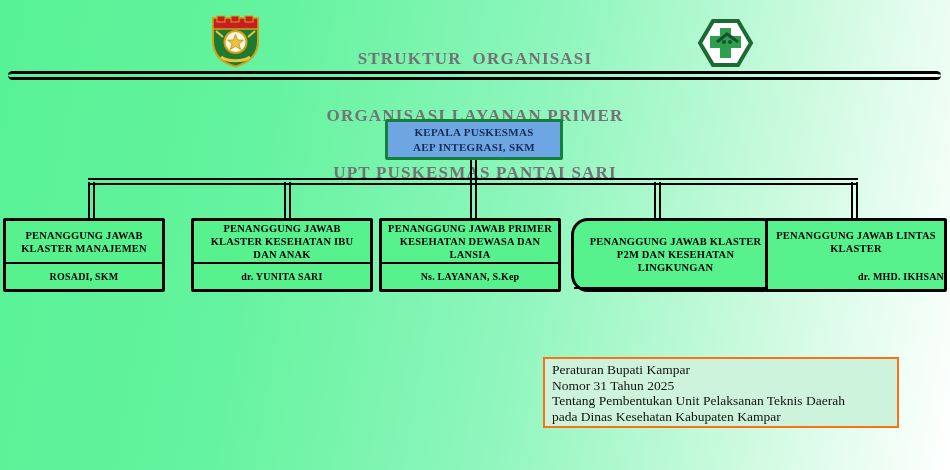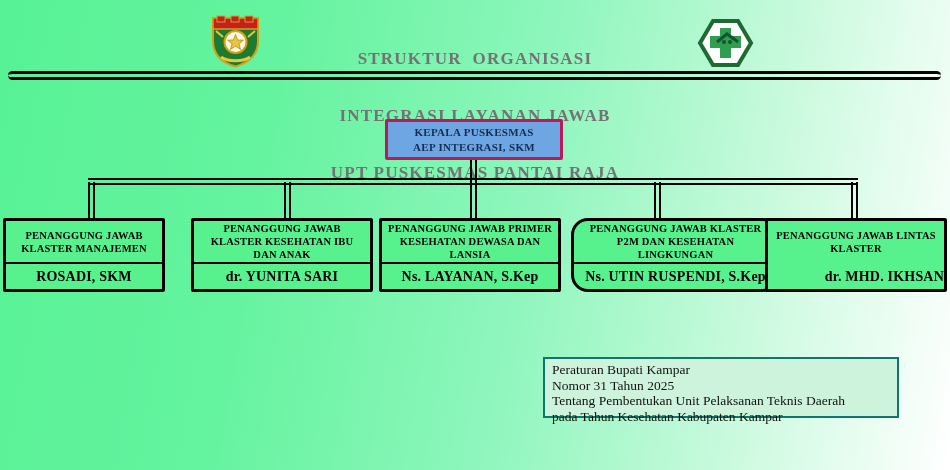--- a/index.html
+++ b/index.html
@@ -17,37 +17,37 @@
     border-top:3px solid #000;border-bottom:3px solid #000;border-radius:5px;}
   .crest{left:209px;top:11px;}
   .pusk-logo{left:697px;top:16px;}
 
   
   .conn-v{width:7px;border-left:2px solid #000;border-right:2px solid #000;box-sizing:border-box;}
   .conn-h{height:7px;border-top:2px solid #000;border-bottom:2px solid #000;box-sizing:border-box;}
 
   
   .root-box{left:385px;top:119px;width:178px;height:41px;box-sizing:border-box;
-    background:#6ea6e4;border:3px solid #be185d;border-radius:2px;
+    background:#6ea6e4;border:3px solid #15803d;border-radius:2px;
     display:flex;flex-direction:column;justify-content:space-around;align-items:center;
     color:#172c52;font-weight:bold;font-size:11px;letter-spacing:.3px;text-align:center;padding:2px 0;}
 
   
   .cluster-box{top:218px;height:74px;box-sizing:border-box;
     background:#57f28e;border:3px solid #000;border-radius:2px;
     display:flex;flex-direction:column;color:#000;text-align:center;}
   .cluster-title{flex:1;display:flex;align-items:center;justify-content:center;
     font-weight:bold;font-size:10.5px;line-height:13px;letter-spacing:.2px;padding:1px 4px;}
   .cluster-divider{height:0;border-top:2px solid #000;}
   .cluster-name{height:25px;display:flex;align-items:center;justify-content:center;
-    font-weight:bold;font-size:14px;letter-spacing:.2px;}
+    font-weight:bold;font-size:10px;letter-spacing:.2px;}
 
   
-  .footnote{left:543px;top:357px;width:356px;height:61px;box-sizing:border-box;
-    background:#cdf3dc;border:2px solid #0f766e;padding:3px 7px;
+  .footnote{left:543px;top:357px;width:356px;height:71px;box-sizing:border-box;
+    background:#cdf3dc;border:2px solid #f97316;padding:3px 7px;
     font-size:13.5px;line-height:15.5px;color:#111;}
 </style>
 </head>
 <body>
 
 <div class="abs crest">
   <svg width="53" height="57" viewBox="0 0 53 57">
     <path d="M4 7 H49 V30 C49 44 39 52 26.5 55.5 C14 52 4 44 4 30 Z" fill="#1e7a2e" stroke="#d4a017" stroke-width="2"></path>
     <rect x="4" y="7" width="45" height="11" fill="#c51f1f" stroke="#d4a017" stroke-width="1.5"></rect>
     <rect x="8" y="5" width="8" height="6" fill="#c51f1f" stroke="#d4a017" stroke-width="1"></rect>
@@ -55,22 +55,22 @@
     <rect x="36" y="5" width="8" height="6" fill="#c51f1f" stroke="#d4a017" stroke-width="1"></rect>
     <path d="M7 20 L14 26 M46 20 L39 26" stroke="#e8c63f" stroke-width="2"></path>
     <circle cx="26.5" cy="31" r="11" fill="#fdf7e3" stroke="#d4a017" stroke-width="2"></circle>
     <path d="M26.5 23.5 L28.6 29 L34.4 29.2 L29.9 32.8 L31.5 38.4 L26.5 35 L21.5 38.4 L23.1 32.8 L18.6 29.2 L24.4 29Z" fill="#e8c63f" stroke="#b98a10" stroke-width="0.8"></path>
     <path d="M12 46 C18 51 35 51 41 46" fill="none" stroke="#e8c63f" stroke-width="3"></path>
   </svg>
 </div>
 
 <div class="abs title-block">
   <div>STRUKTUR  ORGANISASI</div>
-  <div>INTEGRASI LAYANAN JAWAB</div>
-  <div>UPT PUSKESMAS PANTAI RAJA</div>
+  <div>ORGANISASI LAYANAN PRIMER</div>
+  <div>UPT PUSKESMAS PANTAI SARI</div>
 </div>
 
 <div class="abs pusk-logo">
   <svg width="57" height="54" viewBox="0 0 57 54">
     <path d="M3 27 L16 5 H41 L54 27 L41 49 H16 Z" fill="#ffffff" stroke="#1d6b33" stroke-width="4"></path>
     <path d="M23 12 H34 V20 H44 V32 H34 V42 H23 V32 H13 V20 H23 Z" fill="#2e9e4f"></path>
     <path d="M20 26 L30 18 L41 26" fill="none" stroke="#14532d" stroke-width="3"></path>
     <circle cx="27" cy="26" r="2" fill="#14532d"></circle>
     <circle cx="33" cy="26" r="2" fill="#14532d"></circle>
   </svg>
@@ -105,27 +105,26 @@
 
 <div class="abs cluster-box" style="left:379px;width:182px;">
   <div class="cluster-title">PENANGGUNG JAWAB PRIMER KESEHATAN DEWASA DAN LANSIA</div>
   <div class="cluster-divider"></div>
   <div class="cluster-name">Ns. LAYANAN, S.Kep</div>
 </div>
 
 <div class="abs cluster-box" style="left:571px;width:209px;border-radius:17px;">
   <div class="cluster-title">PENANGGUNG JAWAB KLASTER P2M DAN KESEHATAN LINGKUNGAN</div>
   <div class="cluster-divider"></div>
-  <div class="cluster-name">Ns. UTIN RUSPENDI, S.Kep</div>
 </div>
 
 <div class="abs cluster-box" style="left:765px;width:182px;align-items:flex-end;">
   <div class="cluster-title">PENANGGUNG JAWAB LINTAS KLASTER</div>
   <div class="cluster-divider"></div>
   <div class="cluster-name">dr. MHD. IKHSAN</div>
 </div>
 
 <div class="abs footnote">
   <div>Peraturan Bupati Kampar</div>
   <div>Nomor 31 Tahun 2025</div>
   <div>Tentang Pembentukan Unit Pelaksanan Teknis Daerah</div>
-  <div>pada Tahun Kesehatan Kabupaten Kampar</div>
+  <div>pada Dinas Kesehatan Kabupaten Kampar</div>
 </div>
 
 </body></html>

